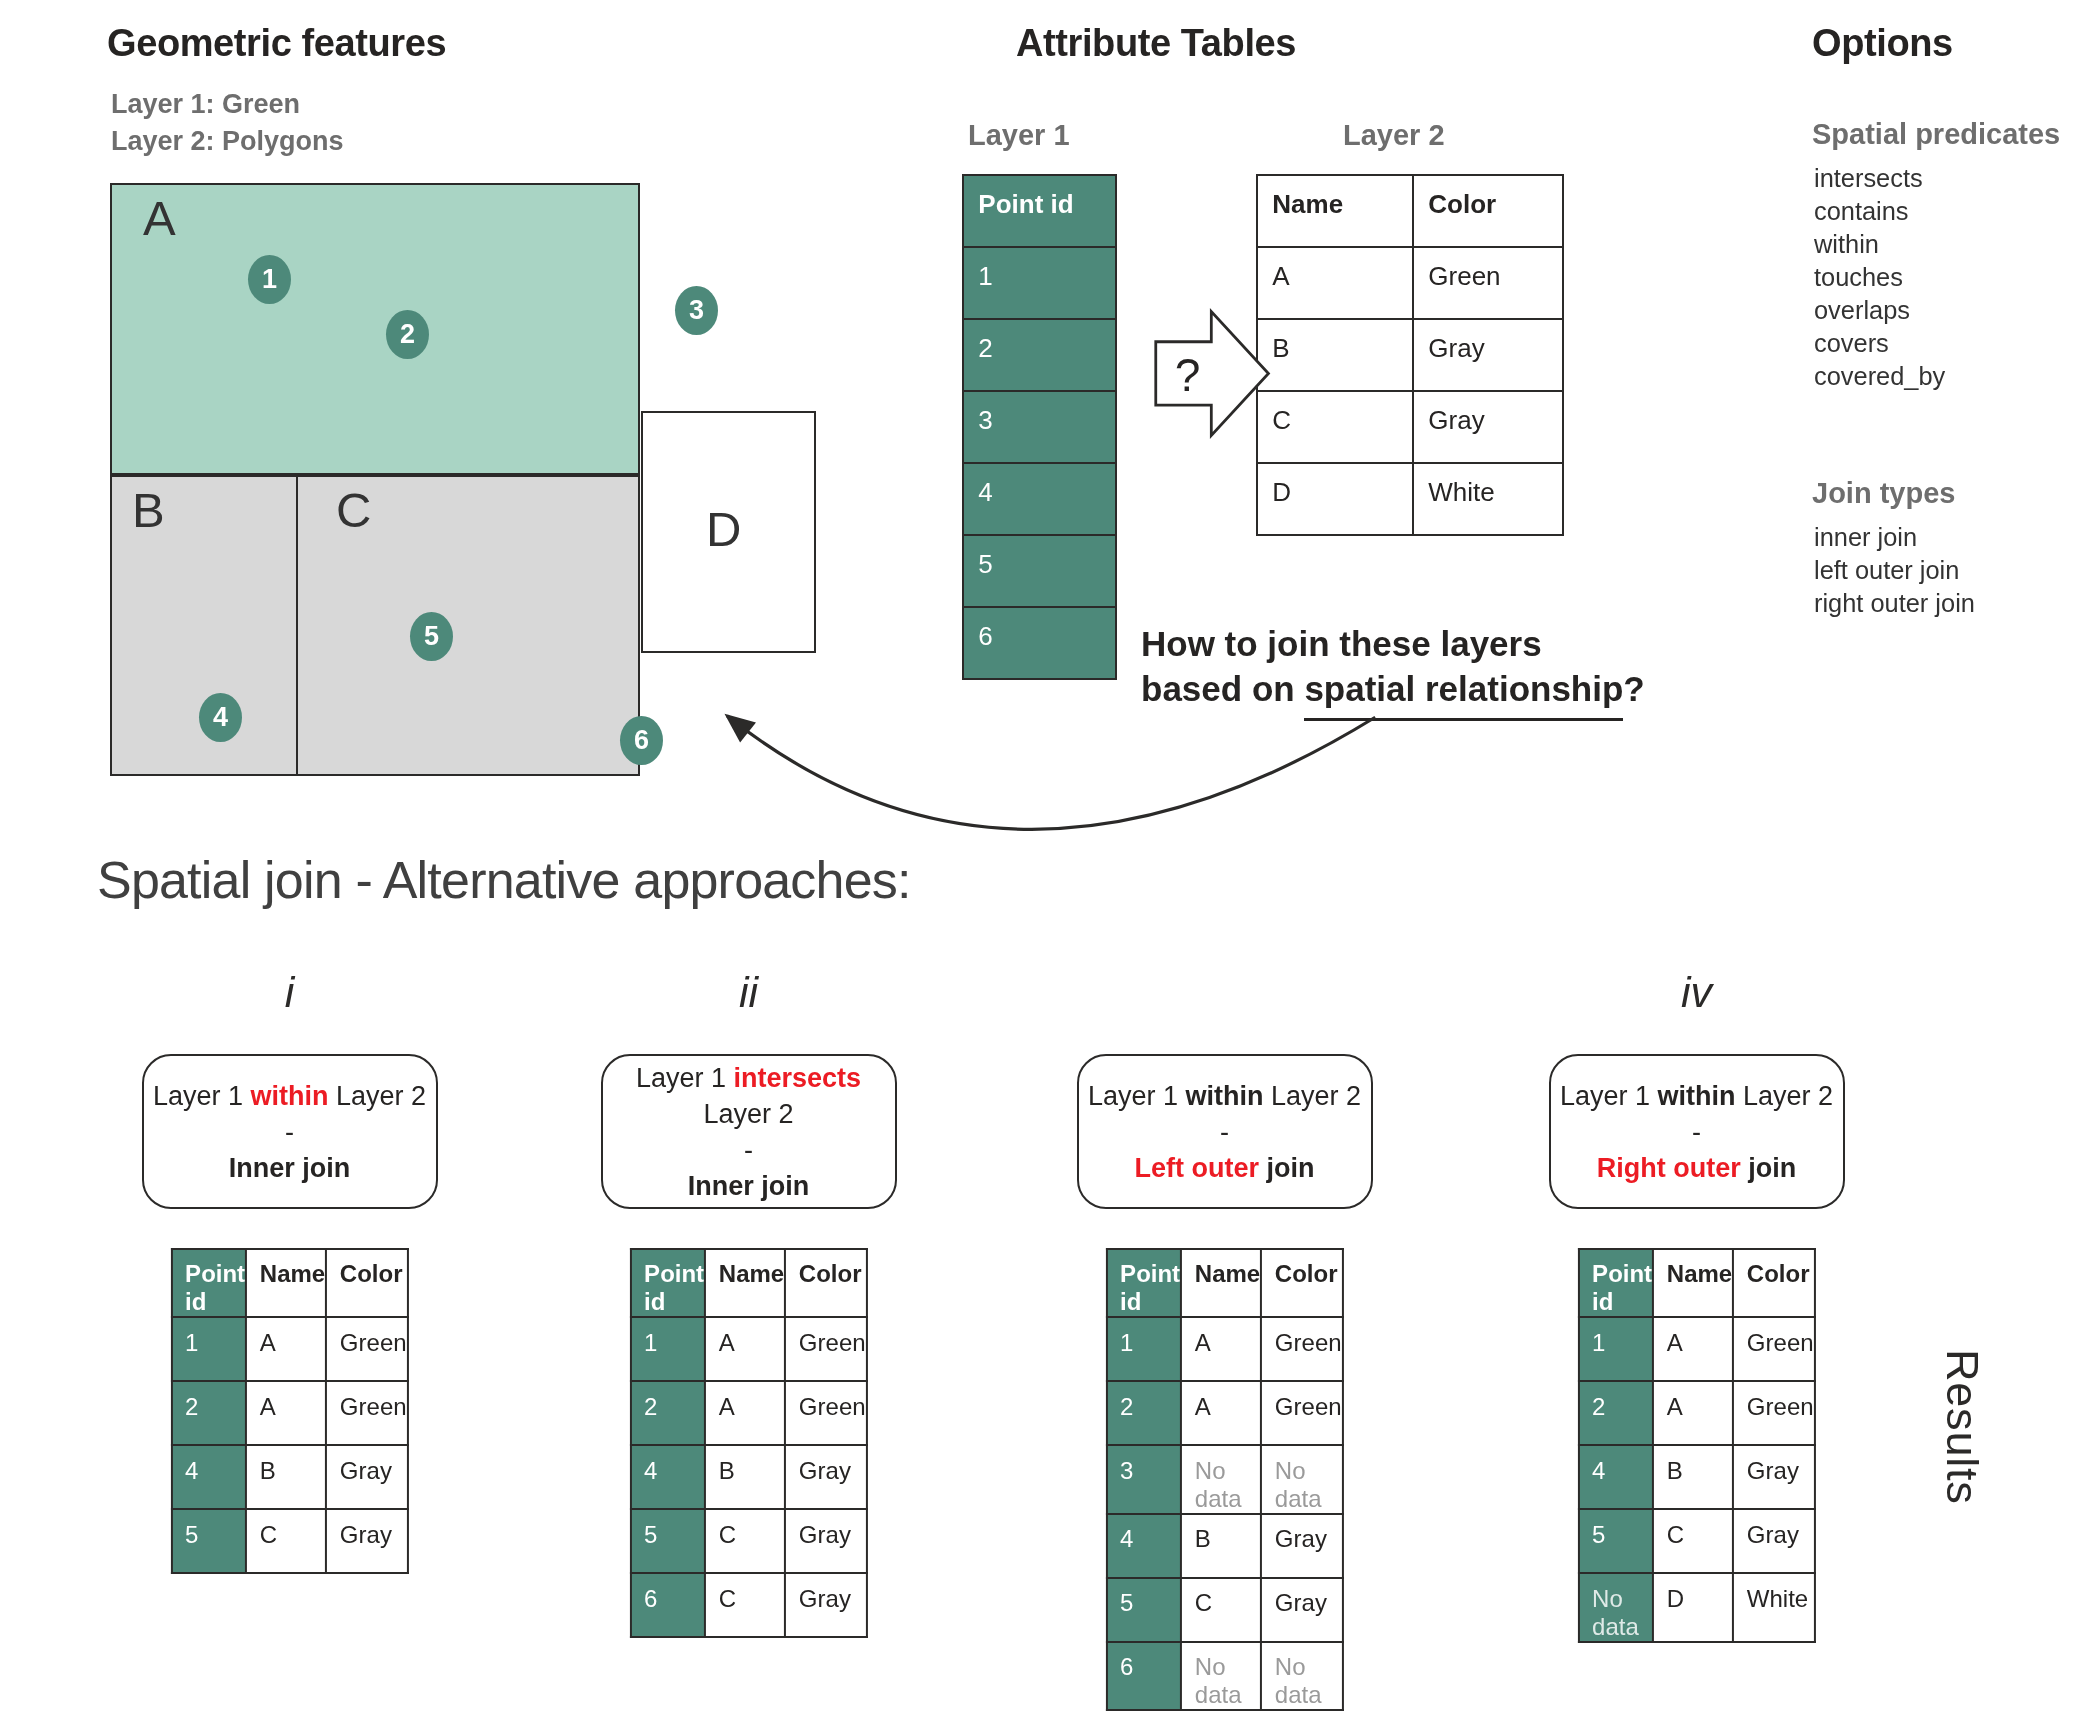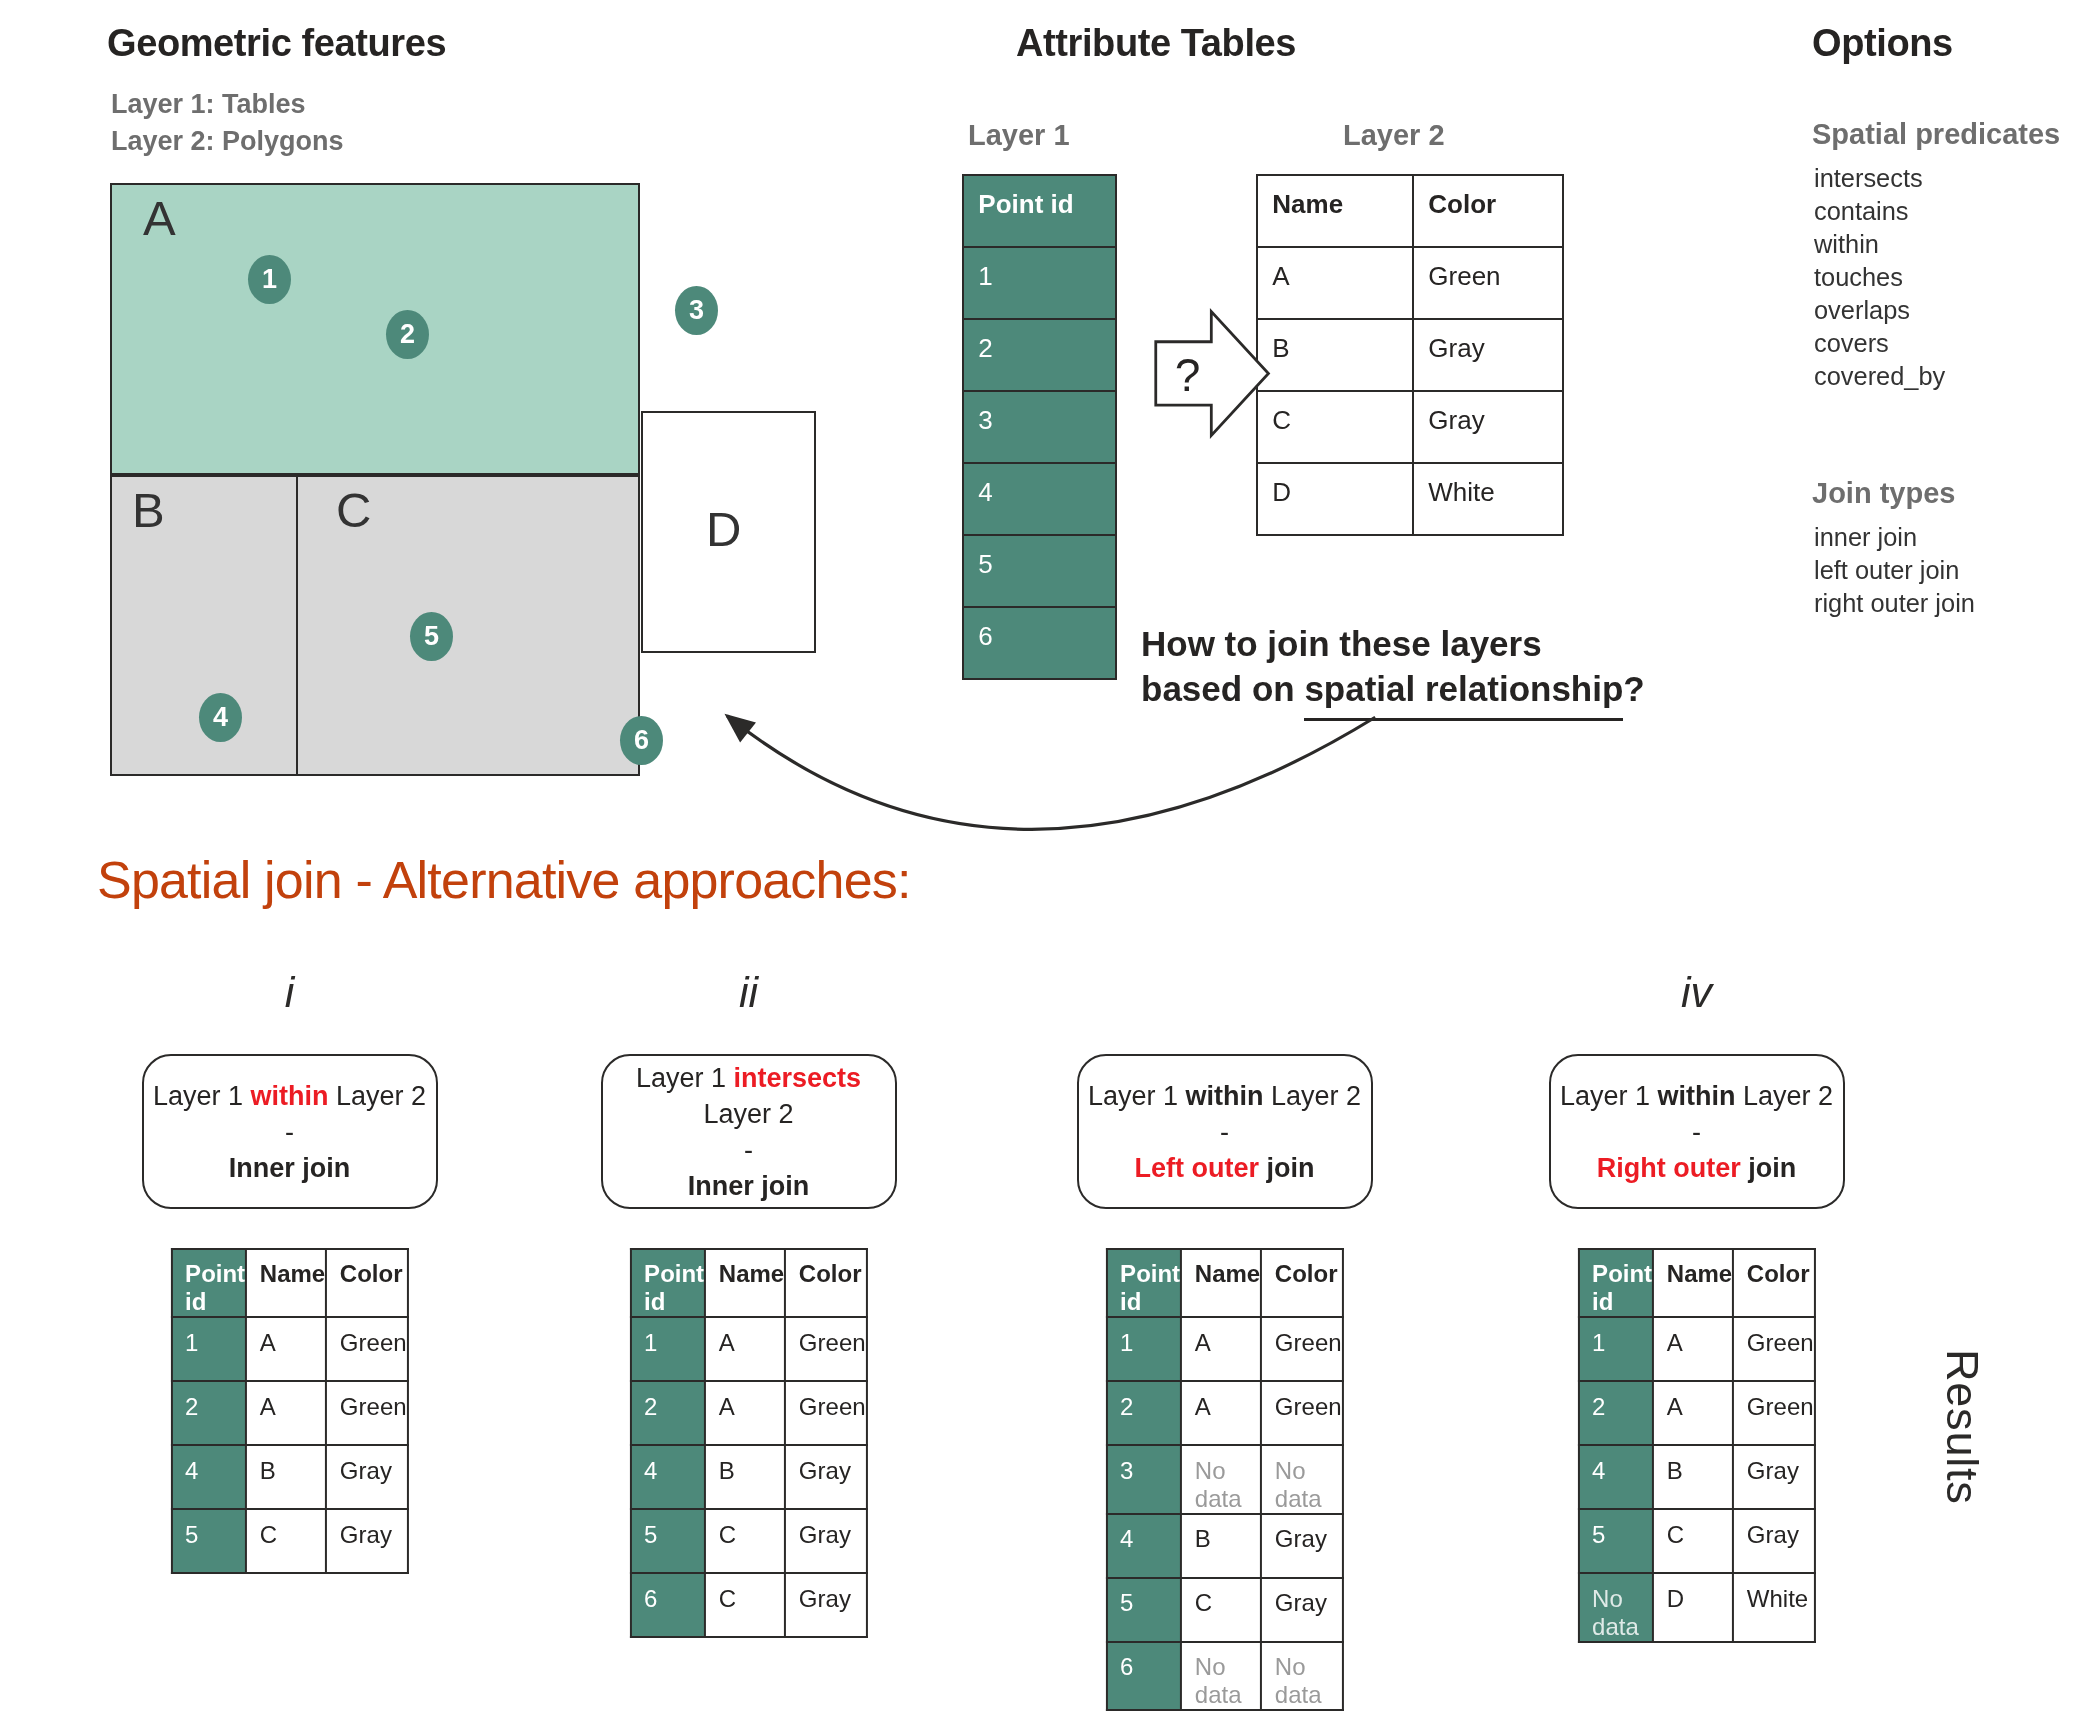--- a/index.html
+++ b/index.html
@@ -40,21 +40,21 @@
   .l2-table td{font-weight:normal;color:#262423;background:#ffffff;}
 
   
   .question{left:1117px;top:621px;font-size:35px;font-weight:bold;line-height:45px;color:#262423;}
   .underline-span{border-bottom:3.2px solid #262423;padding-bottom:10px;}
 
   
   .opt-list{font-size:25.4px;color:#333333;line-height:33px;}
 
   
-  .section-title{left:73px;top:850px;font-size:52px;font-weight:normal;color:#c2410c;letter-spacing:-0.8px;}
+  .section-title{left:73px;top:850px;font-size:52px;font-weight:normal;color:#404040;letter-spacing:-0.8px;}
   .approach{position:absolute;top:954px;width:413px;height:771px;}
   .a0{left:59px;} .a1{left:518px;} .a2{left:994px;} .a3{left:1466px;}
   .numeral{position:absolute;top:14.3px;width:100%;text-align:center;font-size:43px;font-style:italic;color:#2b2a29;}
   .jbox{
     position:absolute;top:100px;left:50%;transform:translateX(-50%);
     width:296px;height:155px;border:2.4px solid #2b2a29;border-radius:29px;background:#ffffff;
     display:flex;flex-direction:column;align-items:center;justify-content:center;
     font-size:27px;color:#262423;line-height:36px;text-align:center;box-sizing:border-box;
   }
   .jbox .pred{font-weight:bold;}
@@ -75,21 +75,21 @@
 
   .results-label{left:1912px;top:1349px;font-size:45px;color:#2b2a29;writing-mode:vertical-rl;letter-spacing:0.8px;}
   svg{display:block;}
 </style>
 </head>
 <body>
 
 <div id="canvas">
 
   <div class="abs h1" style="left:83px;top:22px;">Geometric features</div>
-  <div class="abs sub" style="left:87px;top:89px;">Layer 1: Tables</div>
+  <div class="abs sub" style="left:87px;top:89px;">Layer 1: Green</div>
   <div class="abs sub" style="left:87px;top:126px;">Layer 2: Polygons</div>
 
   <div class="shape shape-d"></div>
   <div class="shape shape-a"></div>
   <div class="shape shape-b"></div>
   <div class="shape shape-c"></div>
 
   <div class="shape-label" style="left:119px;top:194px;">A</div>
   <div class="shape-label" style="left:108px;top:486px;">B</div>
   <div class="shape-label" style="left:312px;top:486px;">C</div>

